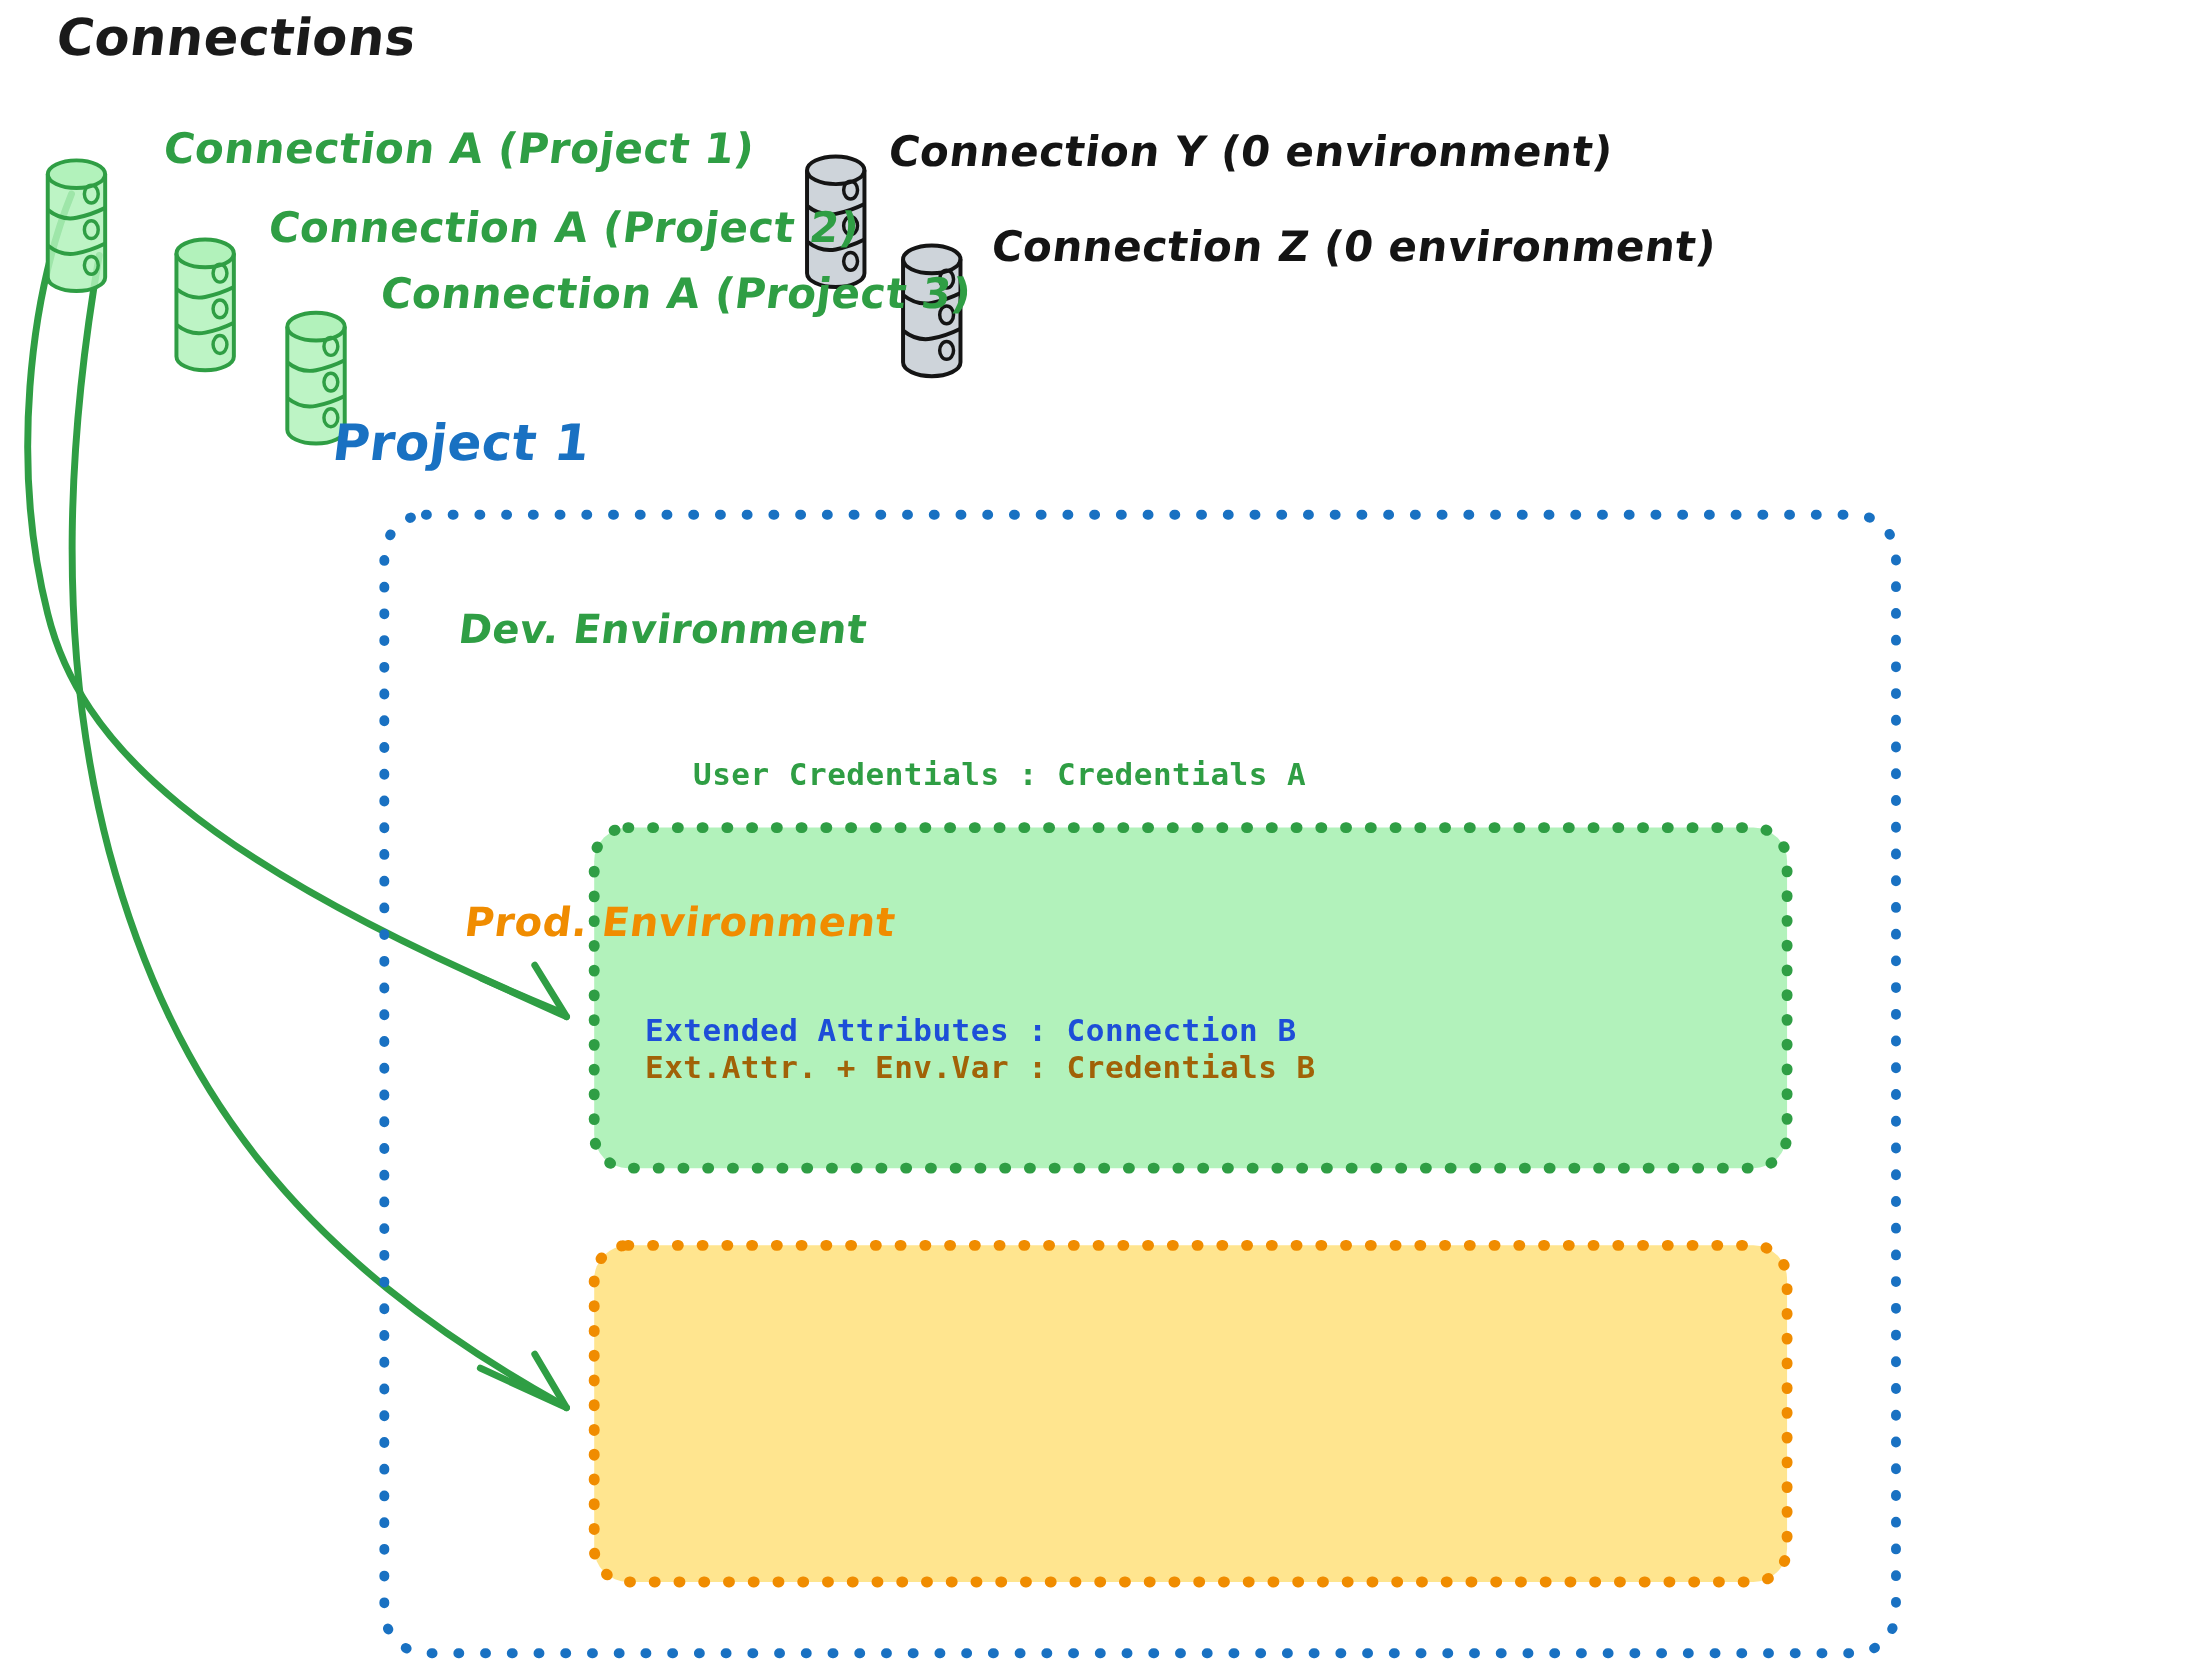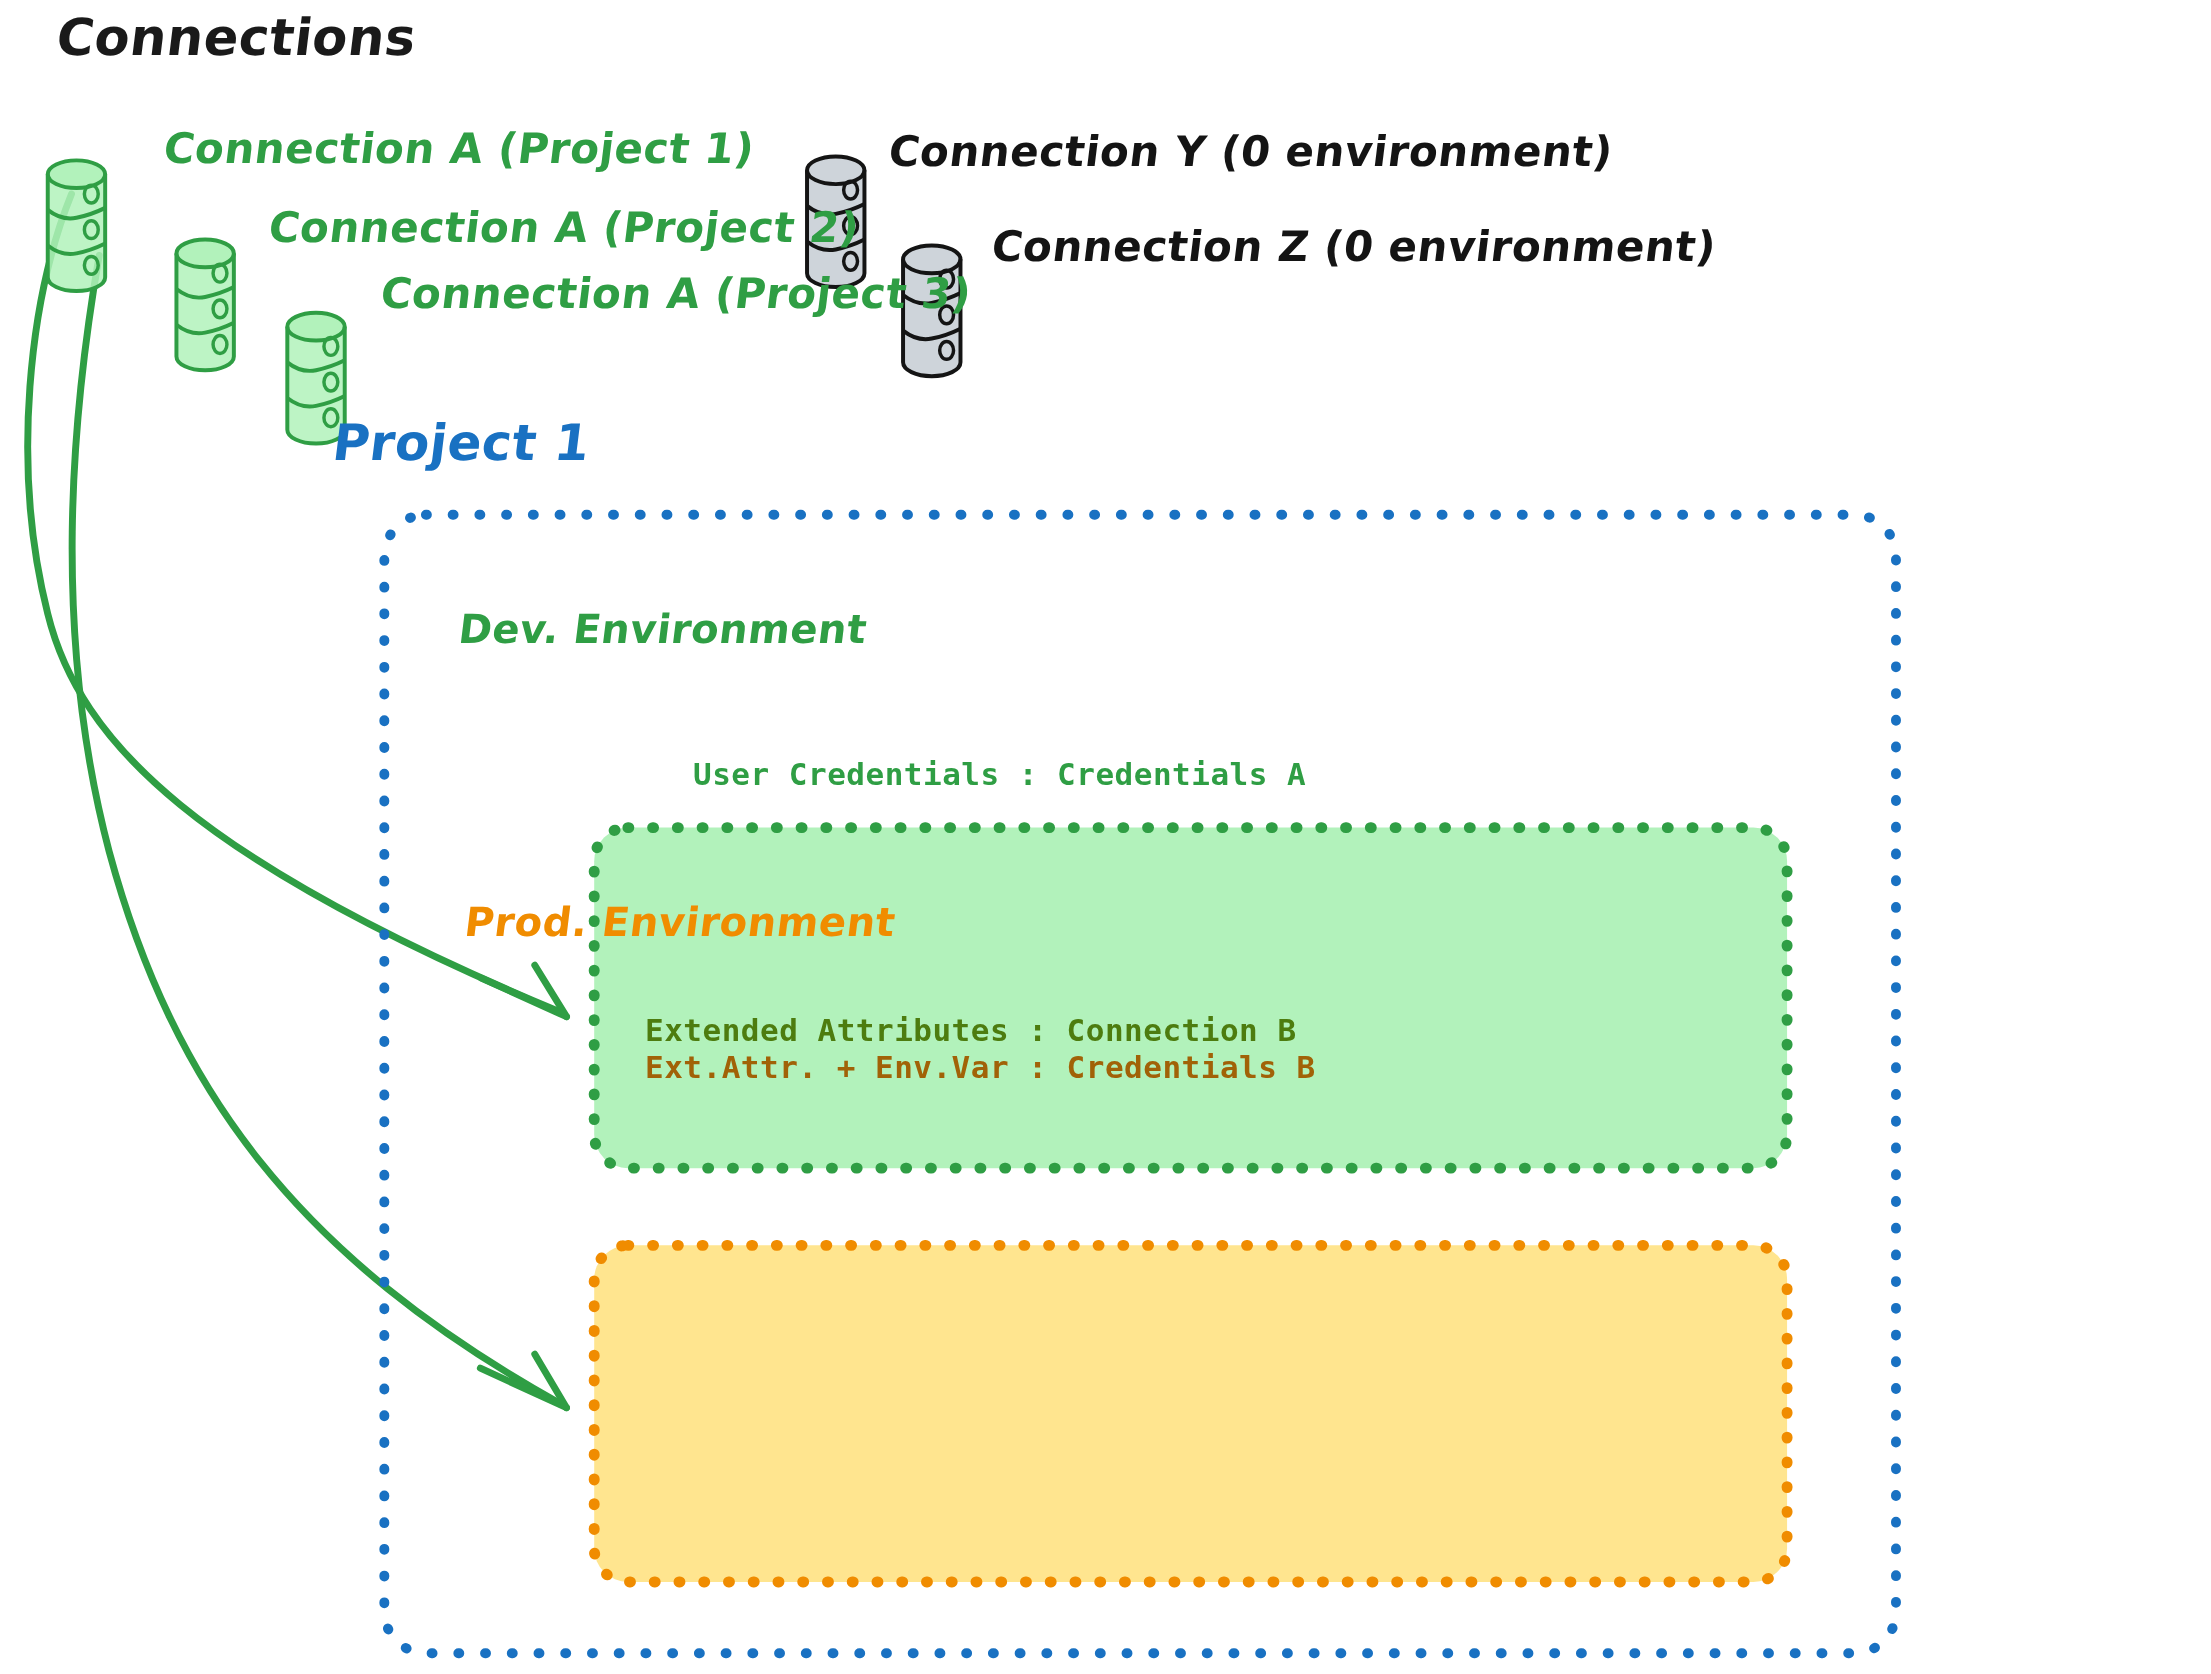--- a/index.html
+++ b/index.html
@@ -77,21 +77,21 @@
     white-space: nowrap;
     font-size: 31px;
   }
   #dev-cred {
     left: 693px; top: 756px;
     color: #2f9e44;
     text-align: center;
   }
   #prod-line1 {
     left: 645px; top: 1012px;
-    color: #4d7c0f;
+    color: #1d4ed8;
   }
   #prod-line2 {
     left: 645px; top: 1049px;
     color: #a16207;
   }
 </style>
 </head>
 <body>
 
 <div id="canvas">

